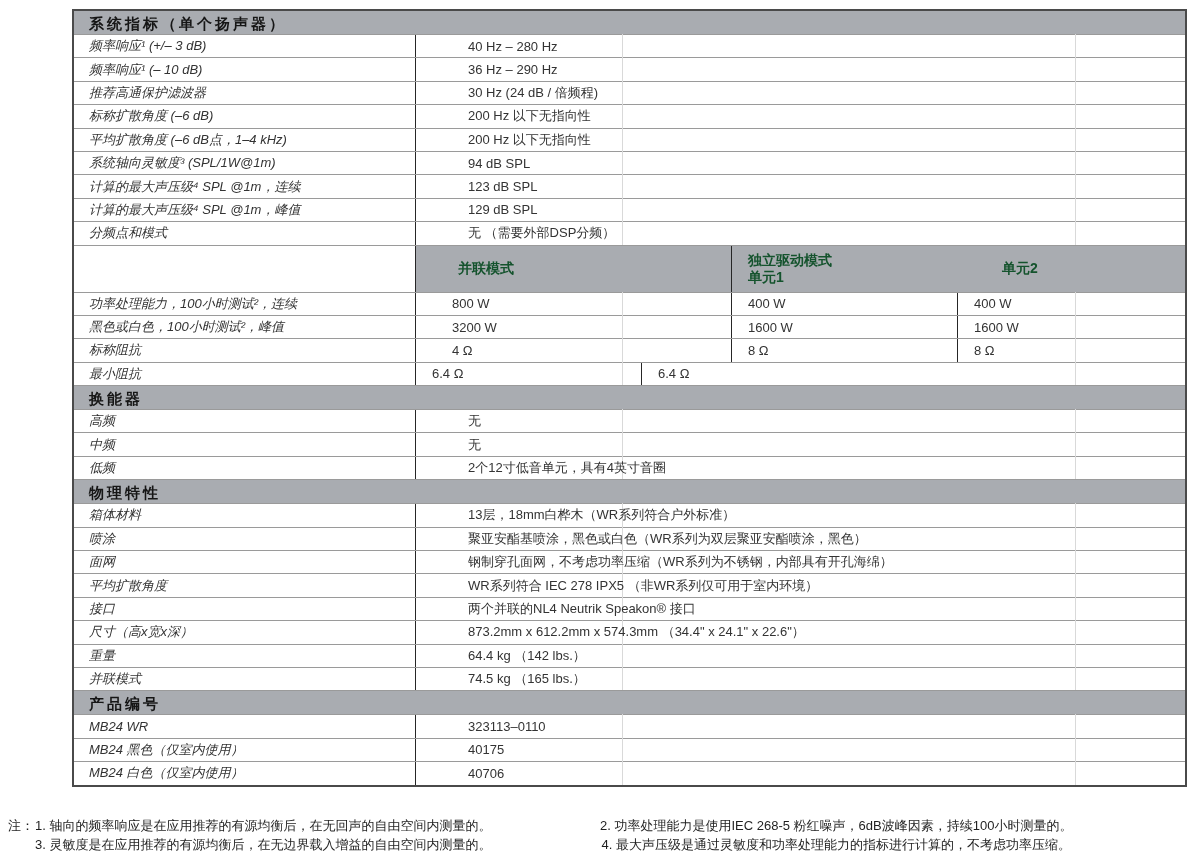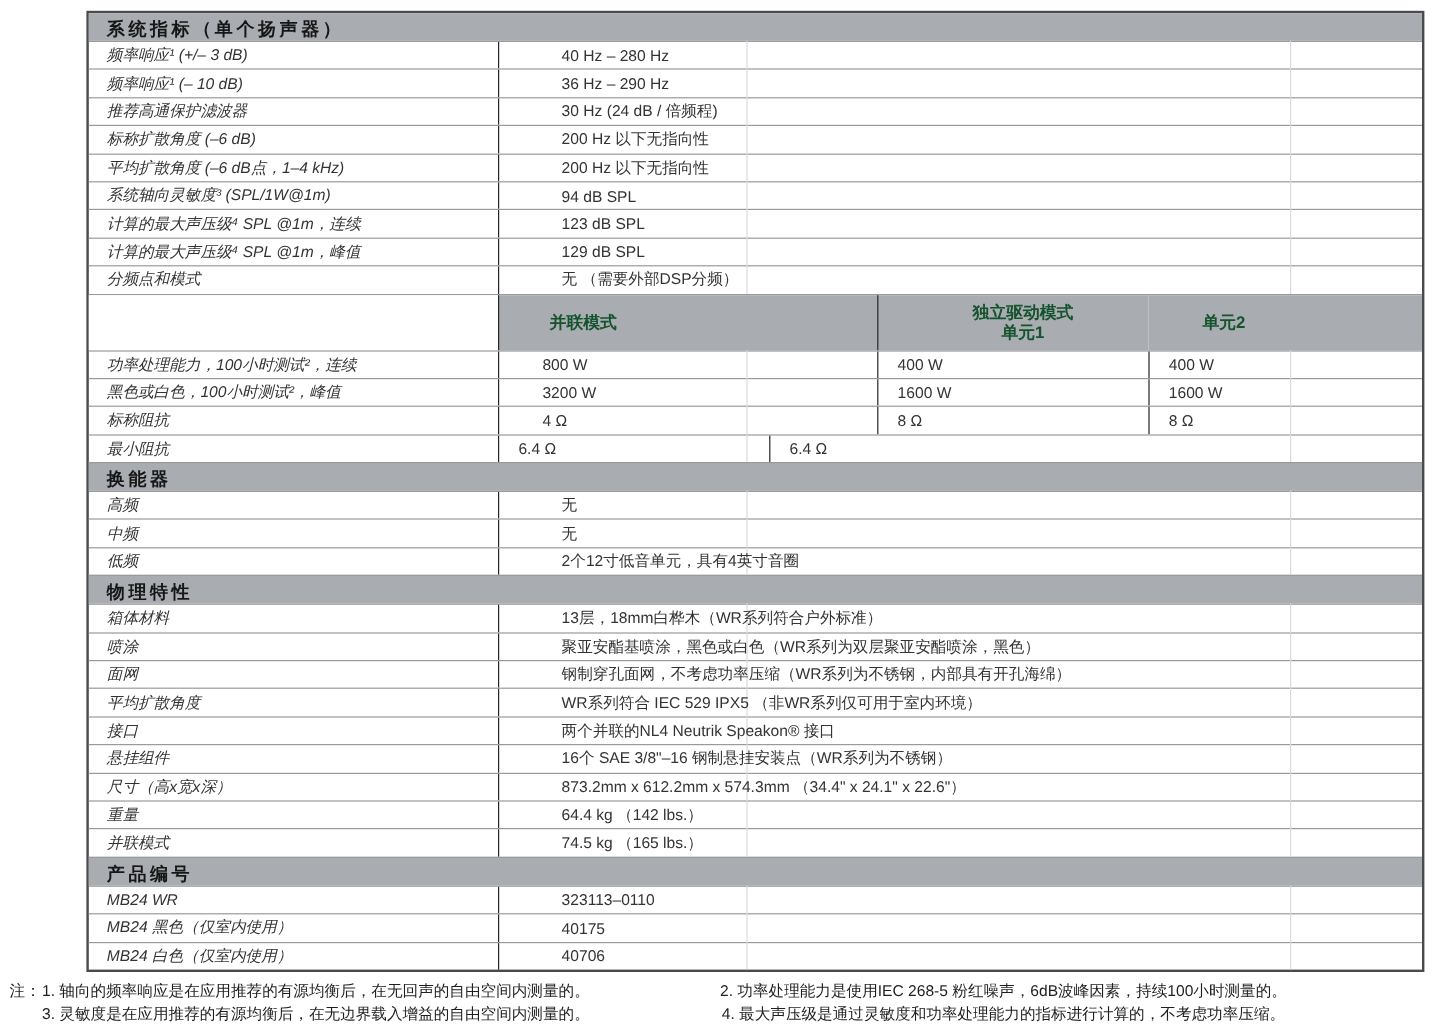--- a/index.html
+++ b/index.html
@@ -22,21 +22,21 @@
   .cell span{position:relative;z-index:2;}
   .cell.label{width:341px;padding-left:15px;font-style:italic;}
   .cell.full{flex:1;border-left:1px solid var(--vline,#262626);padding-left:52px;}
   .cell.c2{width:316px;border-left:1px solid var(--vline,#262626);padding-left:36px;}
   .cell.c3{width:226px;border-left:1px solid var(--vline,#262626);padding-left:16px;}
   .cell.c4{flex:1;border-left:1px solid var(--vline,#262626);padding-left:16px;}
   .row.colhead{height:46px;}
   .row.colhead .cell{background:var(--band,#a9acb1);font-weight:bold;font-size:14px;color:#14532d;}
   .row.colhead .cell.label{background:#fff;}
   .row.colhead .cell.c2{padding-left:42px;}
-  .row.colhead .cell.c3{flex-direction:column;align-items:center;justify-content:center;line-height:17px;}
+  .row.colhead .cell.c3{flex-direction:column;align-items:flex-start;justify-content:center;line-height:17px;}
   .row.colhead .cell.c4{border-left:none;padding-left:45px;}
   
   .row.data::before,.row.data::after{
     content:"";position:absolute;top:-1px;bottom:0;width:1px;background:var(--faint,#d9d9d9);z-index:1;
   }
   .row.data::before{left:548px;}
   .row.data::after{left:1001px;}
   
   .notes{position:absolute;left:8px;top:816px;display:flex;font-size:13px;line-height:19px;color:#1f1f1f;}
   .nblock{display:flex;width:592px;}
@@ -240,37 +240,29 @@
       </div>
       <div class="cell full">
         <span>钢制穿孔面网，不考虑功率压缩（WR系列为不锈钢，内部具有开孔海绵）</span>
       </div>
     </div>
     <div class="row data">
       <div class="cell label">
         <span>平均扩散角度</span>
       </div>
       <div class="cell full">
-        <span>WR系列符合 IEC 529 IPX5 （非WR系列仅可用于室内环境）</span>
+        <span>WR系列符合 IEC 278 IPX5 （非WR系列仅可用于室内环境）</span>
       </div>
     </div>
     <div class="row data">
       <div class="cell label">
         <span>接口</span>
       </div>
       <div class="cell full">
         <span>两个并联的NL4 Neutrik Speakon® 接口</span>
-      </div>
-    </div>
-    <div class="row data">
-      <div class="cell label">
-        <span>悬挂组件</span>
-      </div>
-      <div class="cell full">
-        <span>16个 SAE 3/8"–16 钢制悬挂安装点（WR系列为不锈钢）</span>
       </div>
     </div>
     <div class="row data">
       <div class="cell label">
         <span>尺寸（高x宽x深）</span>
       </div>
       <div class="cell full">
         <span>873.2mm x 612.2mm x 574.3mm （34.4" x 24.1" x 22.6"）</span>
       </div>
     </div>

